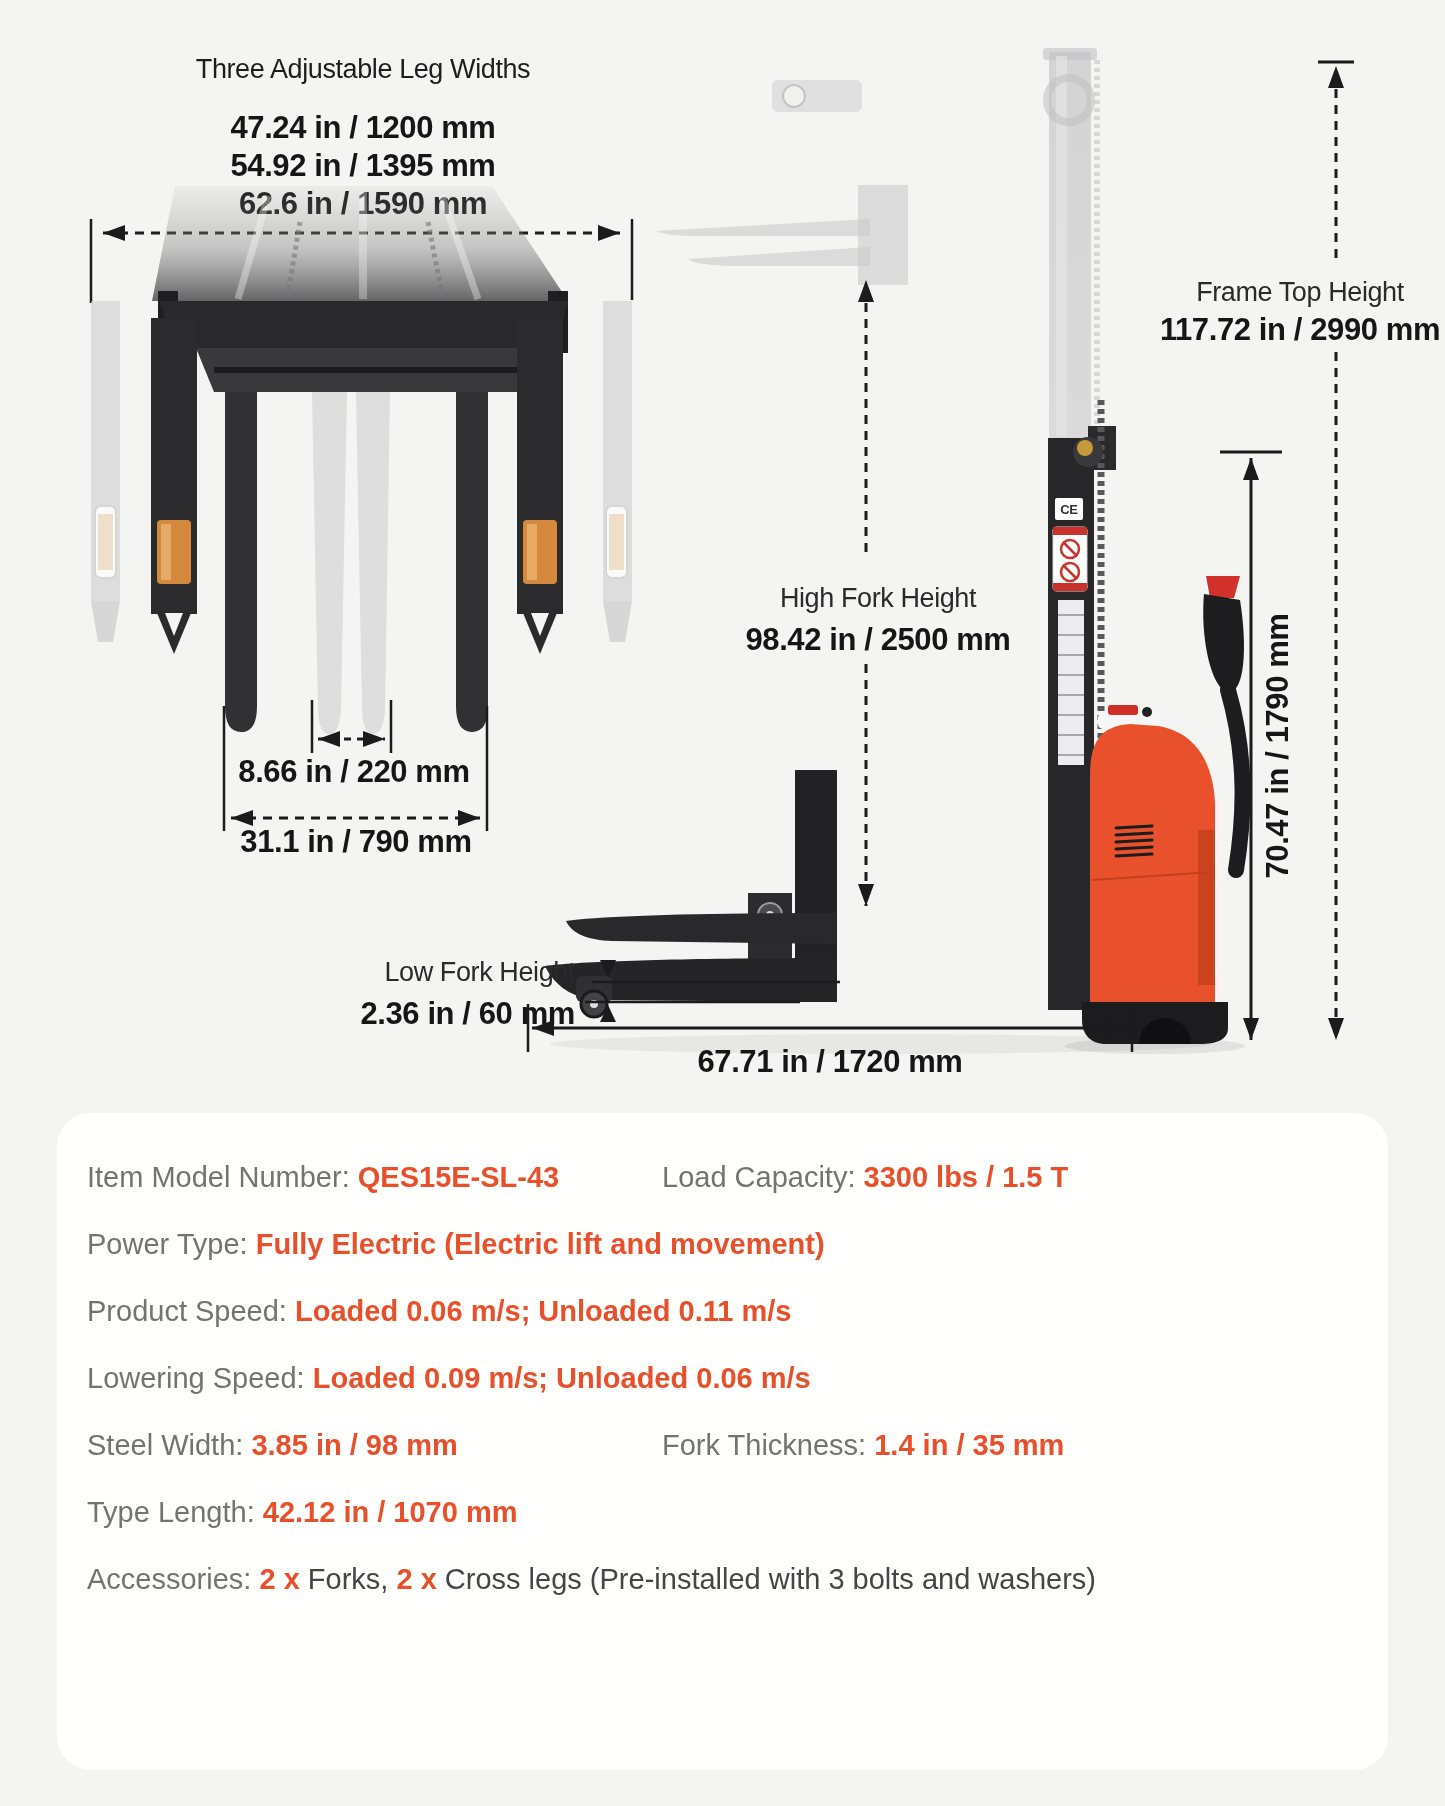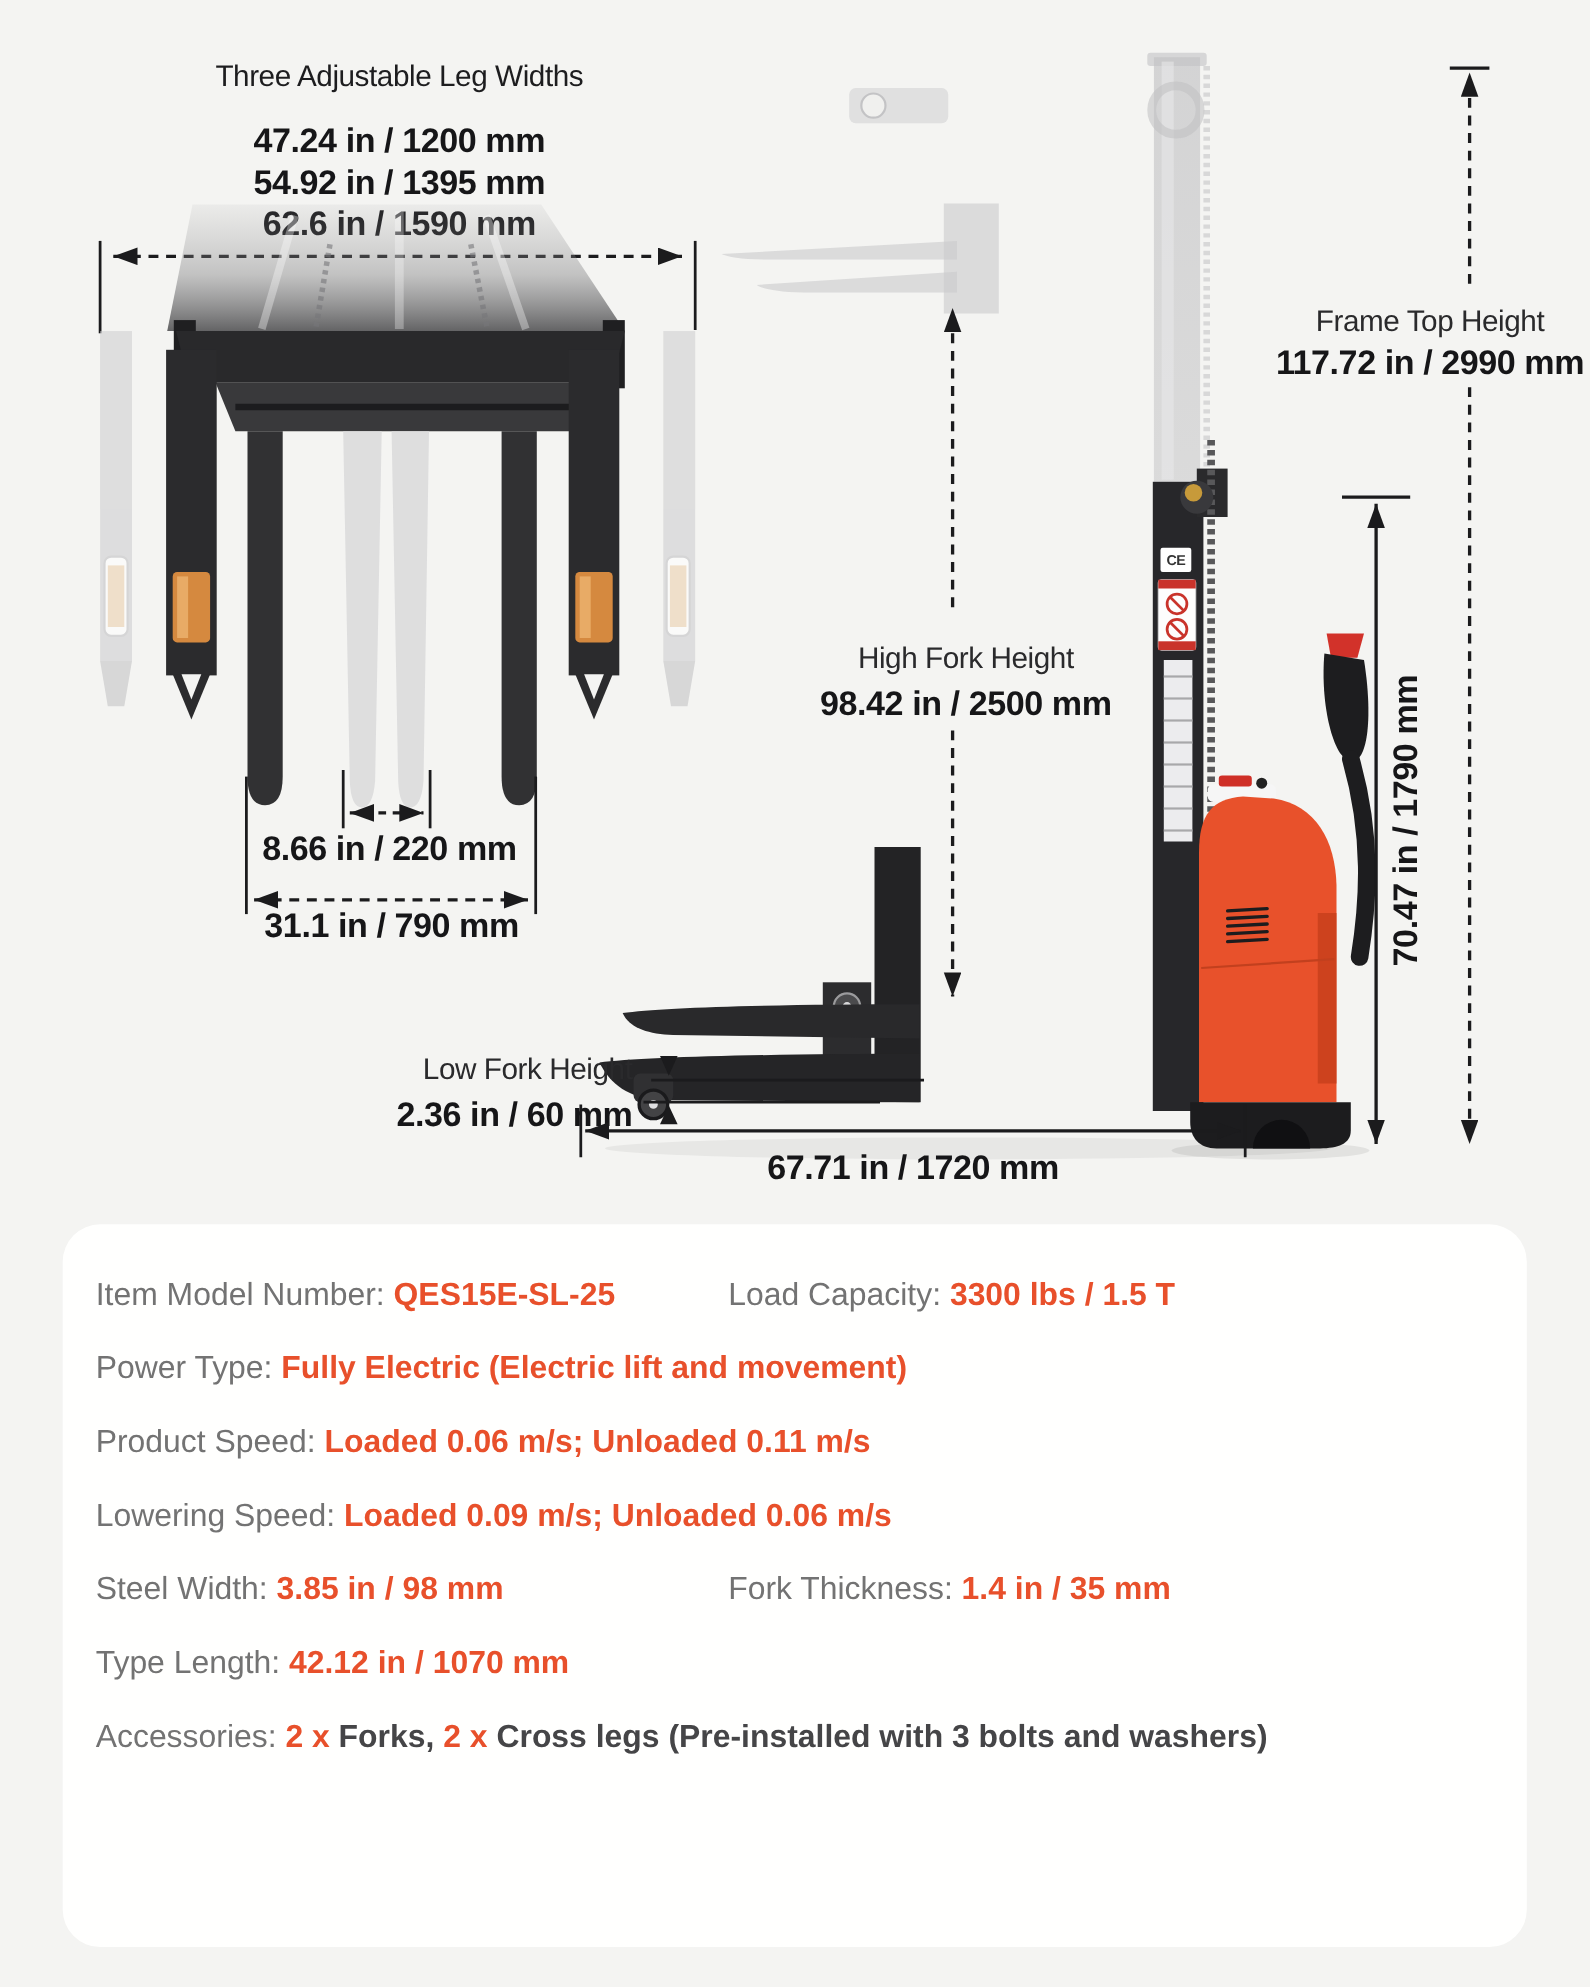--- a/index.html
+++ b/index.html
@@ -22,21 +22,21 @@
     padding:46px 30px 0 30px;
   }
   .spec-row{
     display:grid;grid-template-columns:575px 1fr;
     font-size:29px;line-height:36px;margin-bottom:31px;white-space:nowrap;
   }
   .spec-row.single{grid-template-columns:1fr;}
   .spec-cell{color:#57585a;}
   .spec-label{color:#737373;font-weight:400;}
   .spec-value{color:#e8502b;font-weight:700;}
-  .spec-dark{color:#454547;font-weight:700;}
+  .spec-dark{color:#454547;font-weight:400;}
 </style>
 </head>
 <body>
 
 <div class="stage">
 <svg width="1445" height="1113" viewBox="0 0 1445 1113">
   <defs>
     <marker id="arr" markerUnits="userSpaceOnUse" markerWidth="24" markerHeight="18" refX="22" refY="8" orient="auto">
       <path d="M0,0 L22,8 L0,16 Z" fill="#1b1b1d"></path>
     </marker>
@@ -258,21 +258,21 @@
     <text x="830" y="1072" text-anchor="middle" class="bigvalue">67.71 in / 1720 mm</text>
   </g>
 </svg>
 </div>
 
 <div class="spec-panel">
 
   <div class="spec-row">
     <div class="spec-cell">
       <span class="spec-label">Item Model Number:</span>
-      <span class="spec-value">QES15E-SL-25</span>
+      <span class="spec-value">QES15E-SL-43</span>
     </div>
     <div class="spec-cell">
       <span class="spec-label">Load Capacity:</span>
       <span class="spec-value">3300 lbs / 1.5 T</span>
     </div>
   </div>
 
 
   <div class="spec-row single">
     <div class="spec-cell">

